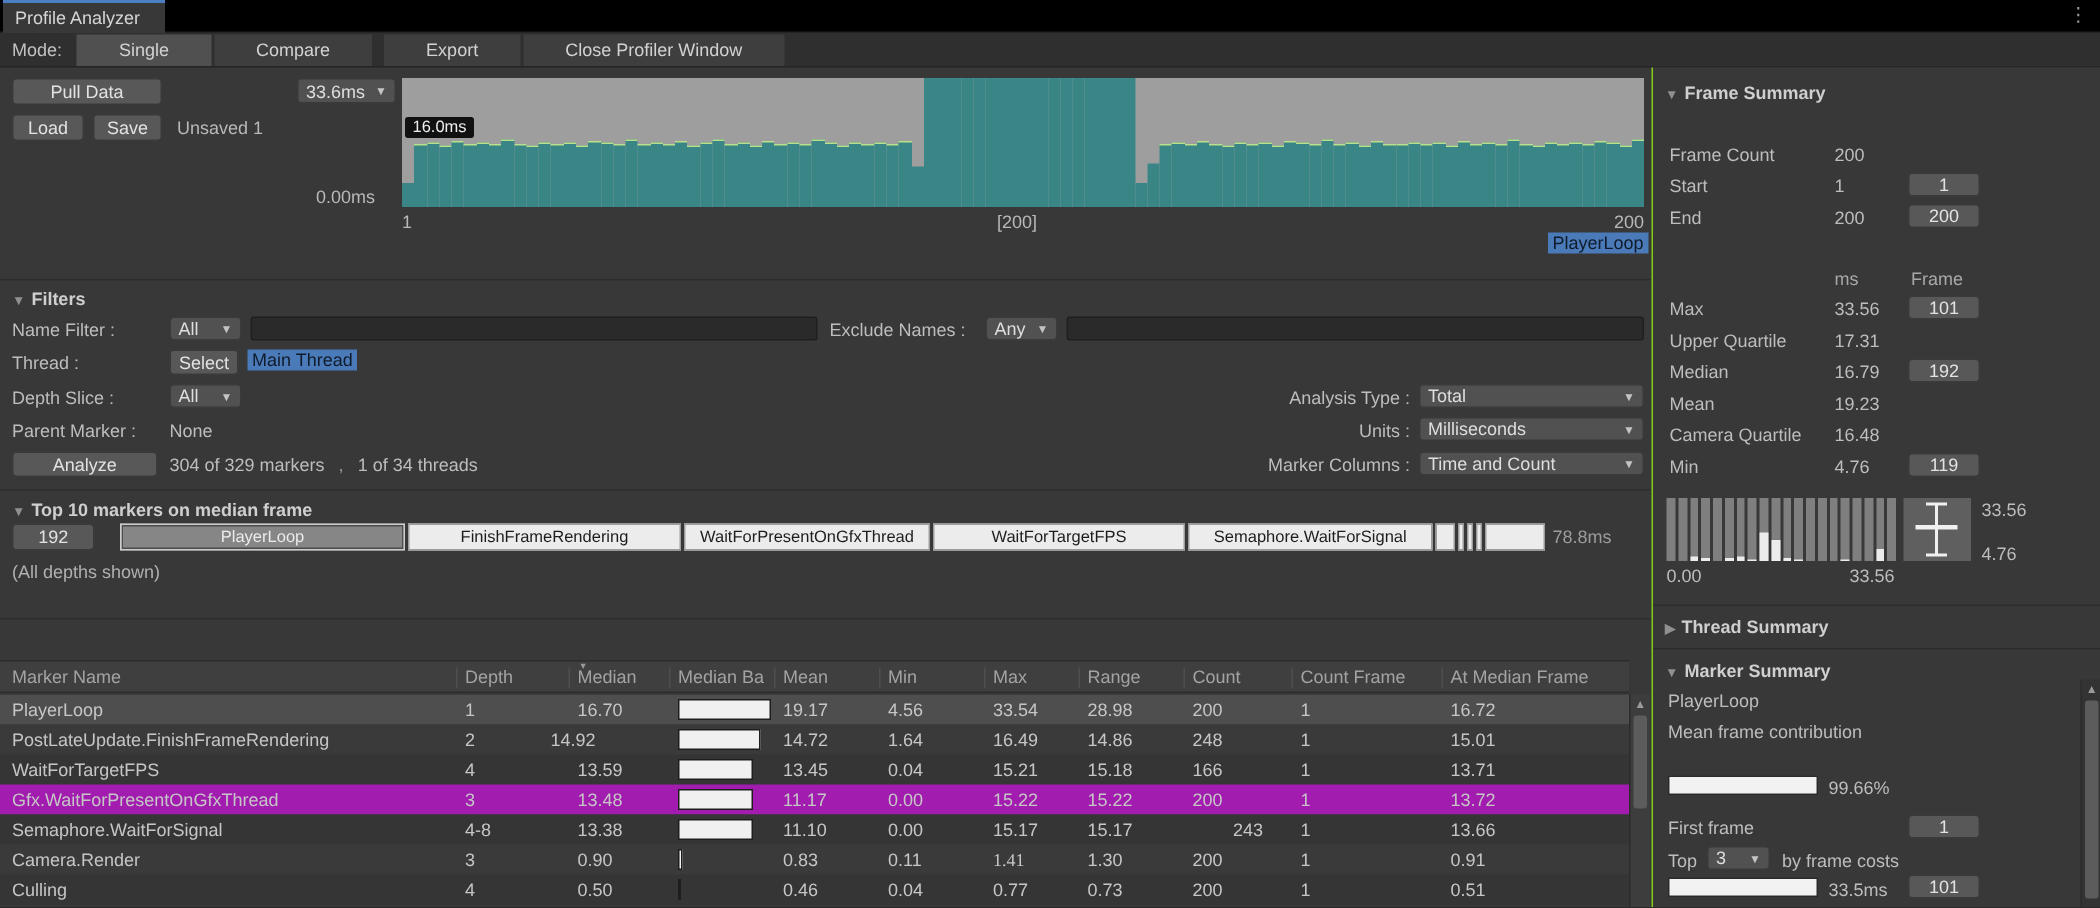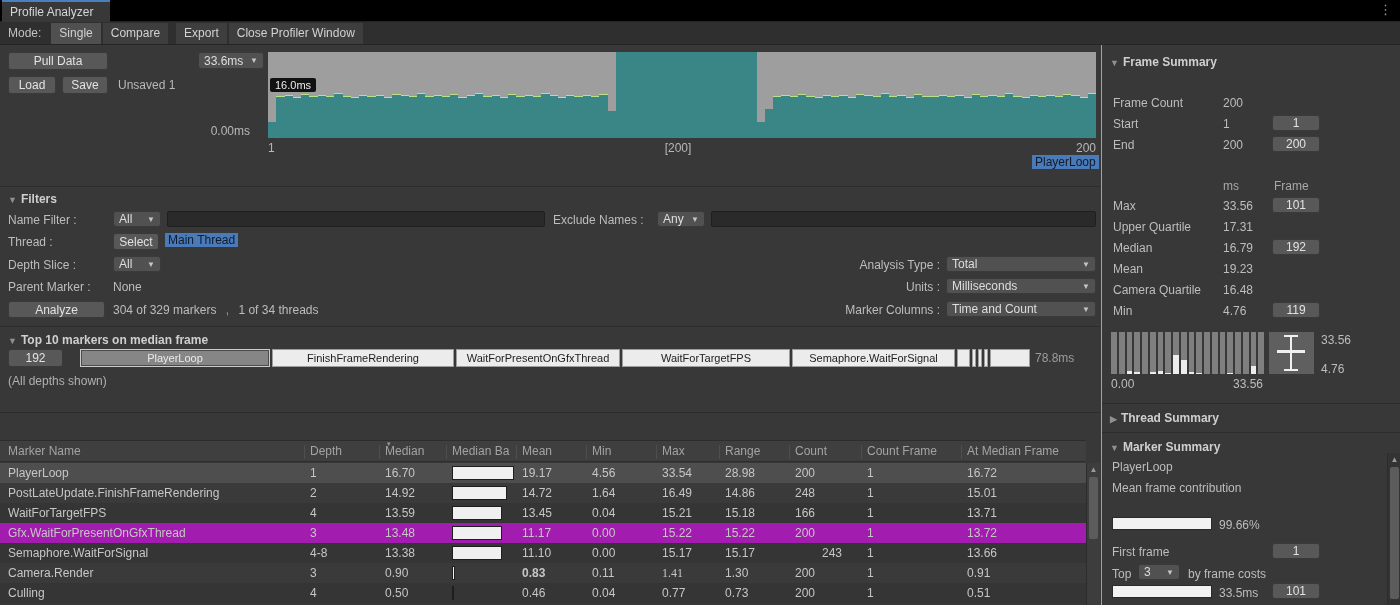--- a/index.html
+++ b/index.html
@@ -12,21 +12,21 @@
   .abs { position:absolute; }
   .bold { font-weight:bold; color:#cfcfcf; }
   .tri { color:#909090; font-size:9px; margin-right:4px; }
 
   
   .tabbar { position:absolute; left:0; top:0; width:1400px; height:22px; background:#000000; border-bottom:1px solid #242424; }
   .tab { position:absolute; left:2px; top:0; width:108px; height:22px; background:#383838; border-top:2px solid #4a7fc1; display:flex; align-items:center; padding-left:8px; color:#d6d6d6; }
   .kebab { position:absolute; right:8px; top:2px; color:#9a9a9a; font-size:13px; letter-spacing:0; cursor:default; }
   .modebar { position:absolute; left:0; top:22px; width:1400px; height:23px; background:#2f2f2f; border-bottom:1px solid #262626; display:flex; align-items:center; }
   .modebar .lbl { margin:0 10px 0 8px; color:#c2c2c2; }
-  .modebtn { height:21px; padding:0 8px; background:#3e3e3e; color:#d2d2d2; display:flex; align-items:center; margin-right:2px; border:none; font:12px "Liberation Sans",sans-serif;text-align:right; }
+  .modebtn { height:21px; padding:0 28px; background:#3e3e3e; color:#d2d2d2; display:flex; align-items:center; margin-right:2px; border:none; font:12px "Liberation Sans",sans-serif;text-align:right; }
   .modebtn.sel { background:#505050; }
 
   
   .btn { background:#585858; border:1px solid #3a3a3a; border-radius:3px; color:#e2e2e2; display:flex; align-items:center; justify-content:center; font-size:12px; }
   .drop { background:#515151; border:1px solid #3a3a3a; border-radius:3px; color:#dedede; display:flex; align-items:center; padding:0 5px; font-size:12px; }
   .drop .arr { margin-left:auto; font-size:8px; color:#c4c4c4; padding-left:6px; }
   .field { background:#2a2a2a; border:1px solid #1f1f1f; border-radius:2px; color:#d0d0d0; font:12px "Liberation Sans",sans-serif; padding:0 4px; }
   .bluetag { background:#4a7ab8; color:#101c2c; padding:0 3px; display:inline-block; }
   .sep { position:absolute; left:0; width:1100px; height:1px; background:#2c2c2c; }
 
@@ -310,21 +310,21 @@
         <span style="left: 592px;">4.56</span>
         <span style="left: 662px;">33.54</span>
         <span style="left: 725px;">28.98</span>
         <span style="left: 795px;">200</span>
         <span style="left: 867px;">1</span>
         <span style="left: 967px;">16.72</span>
       </div>
       <div class="trow" style="top: 20px; background: rgb(58, 58, 58);">
         <span style="left: 8px;">PostLateUpdate.FinishFrameRendering</span>
         <span style="left: 310px;">2</span>
-        <span style="left: 385px;">14.92</span>
+        <span style="left: 367px;">14.92</span>
         <div class="bartrack">
           <div class="barfill" style="width: 89%;"></div>
         </div>
         <span style="left: 522px;">14.72</span>
         <span style="left: 592px;">1.64</span>
         <span style="left: 662px;">16.49</span>
         <span style="left: 725px;">14.86</span>
         <span style="left: 795px;">248</span>
         <span style="left: 867px;">1</span>
         <span style="left: 967px;">15.01</span>
@@ -374,21 +374,21 @@
         <span style="left: 867px;">1</span>
         <span style="left: 967px;">13.66</span>
       </div>
       <div class="trow" style="top: 100px; background: rgb(58, 58, 58);">
         <span style="left: 8px;">Camera.Render</span>
         <span style="left: 310px;">3</span>
         <span style="left: 385px;">0.90</span>
         <div class="bartrack">
           <div class="barfill" style="width: 5%;"></div>
         </div>
-        <span style="left: 522px; font-weight: bold;">0.83</span>
+        <span style="left: 522px;">0.83</span>
         <span style="left: 592px;">0.11</span>
         <span style="left: 662px; font-family: Liberation Serif, serif;">1.41</span>
         <span style="left: 725px;">1.30</span>
         <span style="left: 795px;">200</span>
         <span style="left: 867px;">1</span>
         <span style="left: 967px;">0.91</span>
       </div>
       <div class="trow" style="top: 120px; background: rgb(53, 53, 53);">
         <span style="left: 8px;">Culling</span>
         <span style="left: 310px;">4</span>

